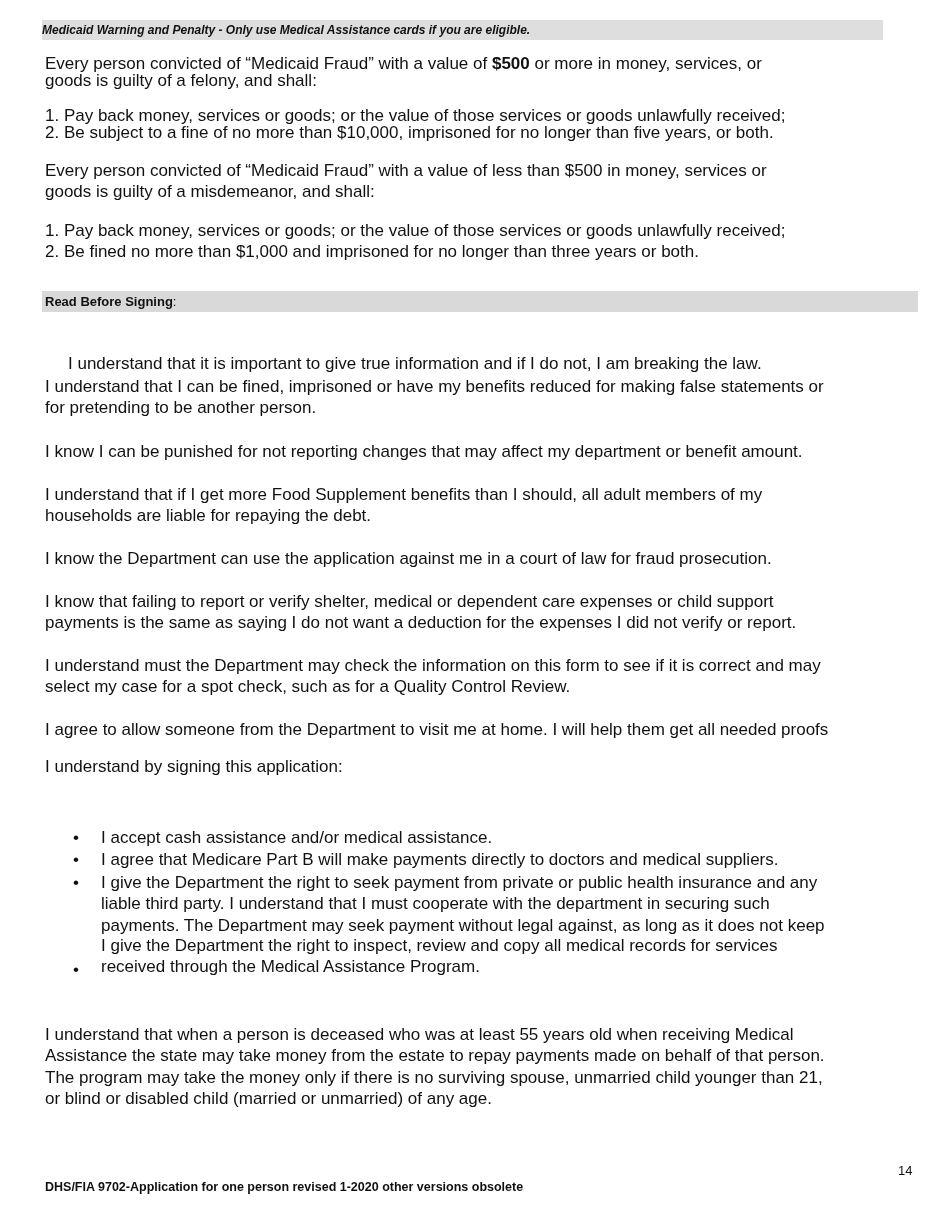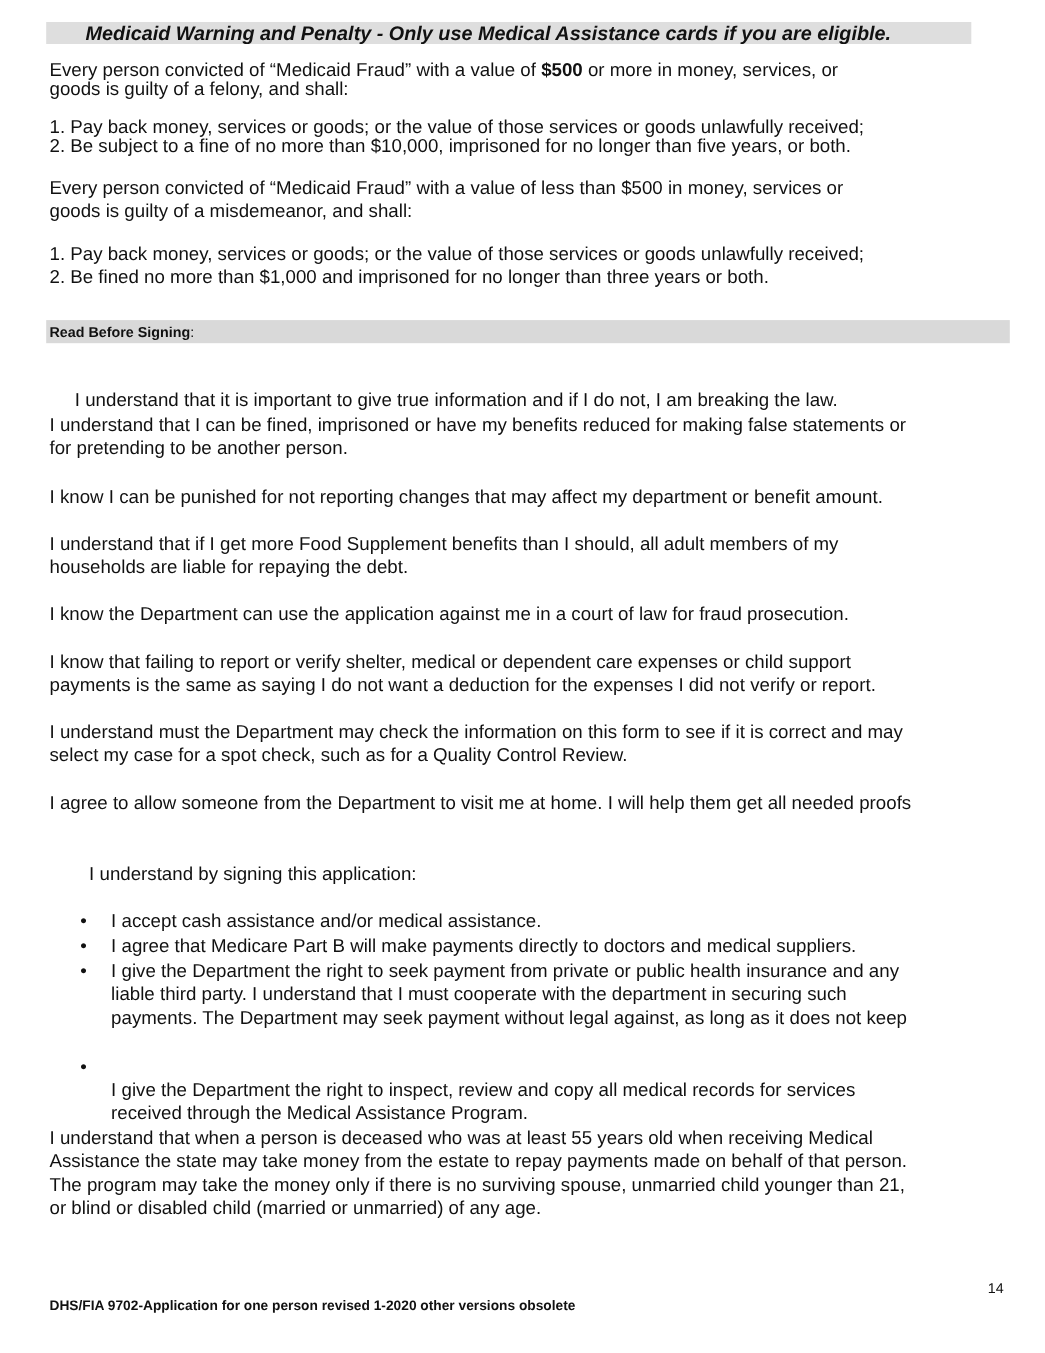--- a/index.html
+++ b/index.html
@@ -7,22 +7,22 @@
     width: 950px; height: 1230px; position: relative; overflow: hidden;
     font-family: "Liberation Sans", sans-serif; color: #111111;
   }
   .bar {
     position: absolute; background: #dedede;
   }
   .bar1 { left: 42px; top: 20px; width: 841px; height: 20px; }
   .bar2 { left: 42px; top: 291px; width: 876px; height: 21px; background: #d9d9d9; }
   .title1 {
     position: absolute; left: 42px; top: 20px; width: 768px; height: 20px;
-    text-align: right; font-weight: bold; font-style: italic;
-    font-size: 18px; line-height: 20px;
+    text-align: left; font-weight: bold; font-style: italic;
+    font-size: 12px; line-height: 20px;
   }
   .title2 {
     position: absolute; left: 45px; top: 291px; height: 21px;
     font-size: 13px; line-height: 21px;
   }
   .title2 b { font-weight: bold; }
   .txt {
     position: absolute; left: 45px; font-size: 17px; white-space: nowrap;
   }
   .tight { line-height: 17px; }
@@ -88,21 +88,21 @@
   <div>I know that failing to report or verify shelter, medical or dependent care expenses or child support</div>
   <div>payments is the same as saying I do not want a deduction for the expenses I did not verify or report.</div>
 </div>
 <div class="txt norm" style="top:655px;">
   <div>I understand must the Department may check the information on this form to see if it is correct and may</div>
   <div>select my case for a spot check, such as for a Quality Control Review.</div>
 </div>
 <div class="txt norm" style="top:719px;">
   <div>I agree to allow someone from the Department to visit me at home. I will help them get all needed proofs</div>
 </div>
-<div class="txt norm" style="top:784px;margin-left:36px;">
+<div class="txt norm" style="top:756px;">
   <div>I understand by signing this application:</div>
 </div>
 
 <div>
   <div class="bullet-dot" style="top:827px;">•</div>
   <div class="bullet-text" style="top:827px;">
     <div>I accept cash assistance and/or medical assistance.</div>
   </div>
 
   <div class="bullet-dot" style="top:849px;">•</div>
@@ -111,21 +111,21 @@
   </div>
 
   <div class="bullet-dot" style="top:872px;">•</div>
   <div class="bullet-text" style="top:872px;">
     <div>I give the Department the right to seek payment from private or public health insurance and any</div>
     <div>liable third party. I understand that I must cooperate with the department in securing such</div>
     <div>payments. The Department may seek payment without legal against, as long as it does not keep</div>
   </div>
 
   <div class="bullet-dot" style="top:959px;">•</div>
-  <div class="bullet-text" style="top:980px;">
+  <div class="bullet-text" style="top:935px;">
     <div>I give the Department the right to inspect, review and copy all medical records for services</div>
     <div>received through the Medical Assistance Program.</div>
   </div>
 </div>
 
 <div class="txt norm" style="top:1024px;">
   <div>I understand that when a person is deceased who was at least 55 years old when receiving Medical</div>
   <div>Assistance the state may take money from the estate to repay payments made on behalf of that person.</div>
   <div>The program may take the money only if there is no surviving spouse, unmarried child younger than 21,</div>
   <div>or blind or disabled child (married or unmarried) of any age.</div>

